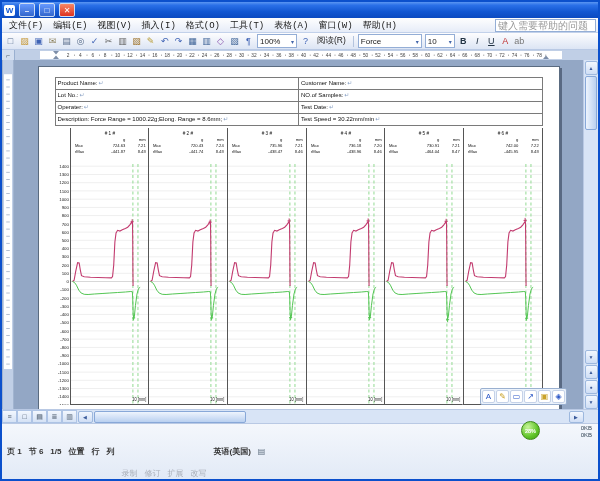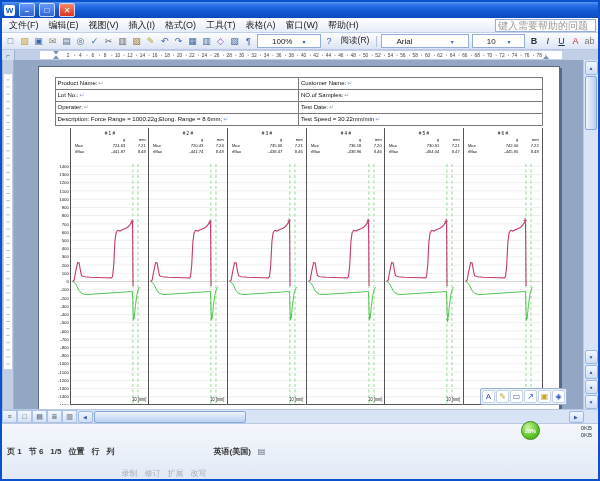--- a/index.html
+++ b/index.html
@@ -4,27 +4,27 @@
 <style>
   html,body{margin:0;padding:0}
   body{width:600px;height:481px;overflow:hidden;background:#ece9d8;font-family:"Liberation Sans","DejaVu Sans",sans-serif;}
   #win{width:600px;height:481px;display:flex;flex-direction:column;border:2px solid #0b50cc;box-sizing:border-box;background:#93a7c5;}
   .titlebar{flex:0 0 16px;display:flex;align-items:center;gap:3px;padding:0 2px;background:linear-gradient(180deg,#5a96f2 0%,#2a70e8 20%,#1257d2 60%,#0b4ac0 100%);color:#fff;font-size:9.5px;font-weight:bold;}
   .appicon{width:11px;height:11px;background:#fff;color:#1257d2;font-size:8px;font-weight:bold;display:flex;align-items:center;justify-content:center;border-radius:2px;}
   .title{flex:1;white-space:nowrap;overflow:hidden;text-shadow:1px 1px 1px rgba(0,0,0,.4);}
   .wbtn{width:14px;height:12px;display:flex;align-items:center;justify-content:center;font-size:8px;color:#fff;background:linear-gradient(#6699ff,#3366cc);border:1px solid #cuddf;border:1px solid #cdddf5;border-radius:2px;margin-left:1px;}
   .wbtn.close{background:linear-gradient(#f88866,#dd3322);}
   .menubar{flex:0 0 14px;display:flex;align-items:center;background:linear-gradient(#fefefe,#e6ecf8);border-bottom:1px solid #c2d1ea;font-size:9px;color:#1a1a1a;padding:0 2px;}
-  .mitem{padding:0 5px;height:100%;display:flex;align-items:center;white-space:nowrap;}
+  .mitem{padding:0 5px;height:100%;display:flex;align-items:center;white-space:nowrap;font-family:Liberation Mono, monospace;}
   .helpbox{margin-left:auto;width:95px;height:11px;font-size:10px;border:1px solid #94aed6;background:#fff;padding:0 2px;color:#555;}
   .helpbox::placeholder{color:#999;}
   .toolbar{flex:0 0 16px;display:flex;align-items:center;background:linear-gradient(#fdfdfe,#dce5f4);border-bottom:1px solid #b9c9e4;padding:0 2px;font-size:8px;gap:1px;}
   .tbgroup{display:flex;gap:1px;}
   .tbi{width:13px;height:13px;display:inline-flex;align-items:center;justify-content:center;font-size:9px;border-radius:2px;}
-  .combo{display:inline-flex;align-items:center;background:#fff;border:1px solid #94aed6;height:12px;font-size:8px;padding:0 14px;margin:0 1px;gap:10px;color:#222;}
+  .combo{display:inline-flex;align-items:center;background:#fff;border:1px solid #94aed6;height:12px;font-size:8px;padding:0 2px;margin:0 1px;gap:10px;color:#222;}
   .combo .dd{font-size:6px;color:#4466aa;}
   .combo.zoom{width:34px;justify-content:space-between;}
   .combo.font{width:58px;justify-content:space-between;}
   .combo.size{width:24px;justify-content:space-between;}
   .readbtn{display:inline-flex;align-items:center;height:13px;padding:0 4px;font-size:8.5px;border-radius:2px;color:#222;white-space:nowrap;}
   .tsep{width:1px;height:11px;background:#b4c4de;margin:0 2px;}
   .fmtbtn{width:13px;height:13px;display:inline-flex;align-items:center;justify-content:center;font-size:9px;color:#223344;border-radius:2px;}
   .fmtbtn.b{font-weight:bold}.fmtbtn.i{font-style:italic}.fmtbtn.u{text-decoration:underline}
   .rulerrow{flex:0 0 10px;display:flex;background:#c0cfe6;}
   .tabsel{width:12px;height:10px;display:flex;align-items:center;justify-content:center;font-size:7px;color:#556677;background:#d4dff0;border-right:1px solid #9ab0d0;}
@@ -113,21 +113,21 @@
     <span class="combo zoom">
       <span>100%</span>
       <span class="dd">▾</span>
     </span>
     <span class="tbgroup">
         <span class="tbi" style="color: rgb(63, 99, 181);">?</span>
       </span>
     <span class="readbtn">阅读(R)</span>
     <span class="tsep"></span>
     <span class="combo font">
-      <span>Arial</span>
+      <span>Force</span>
       <span class="dd">▾</span>
     </span>
     <span class="combo size">
       <span>10</span>
       <span class="dd">▾</span>
     </span>
     <span class="fmtbtn b">B</span>
     <span class="fmtbtn i">I</span>
     <span class="fmtbtn u">U</span>
     <span class="tbgroup">

